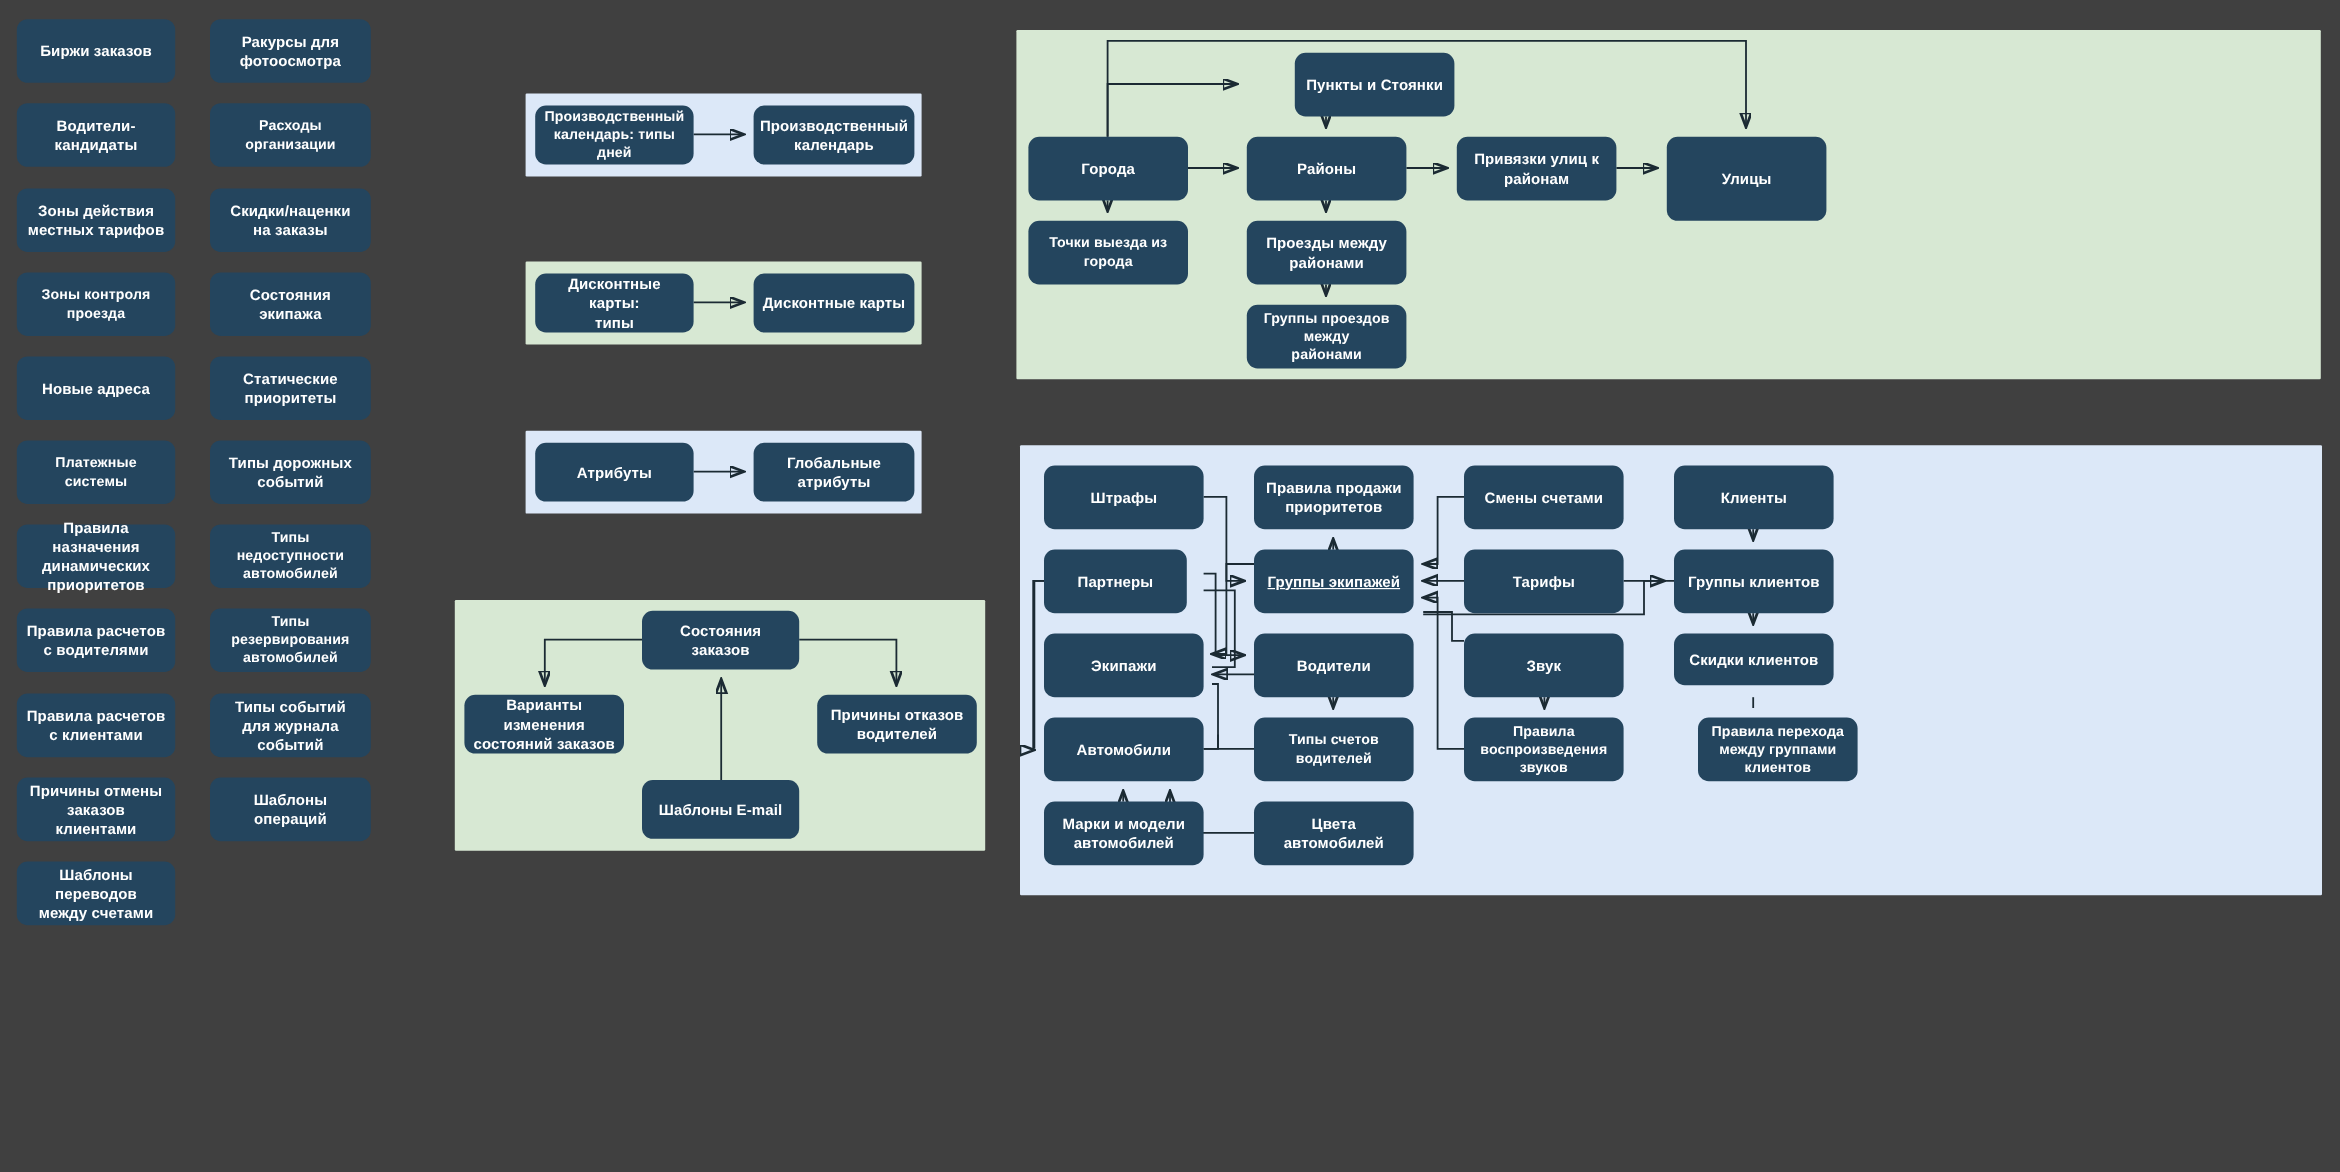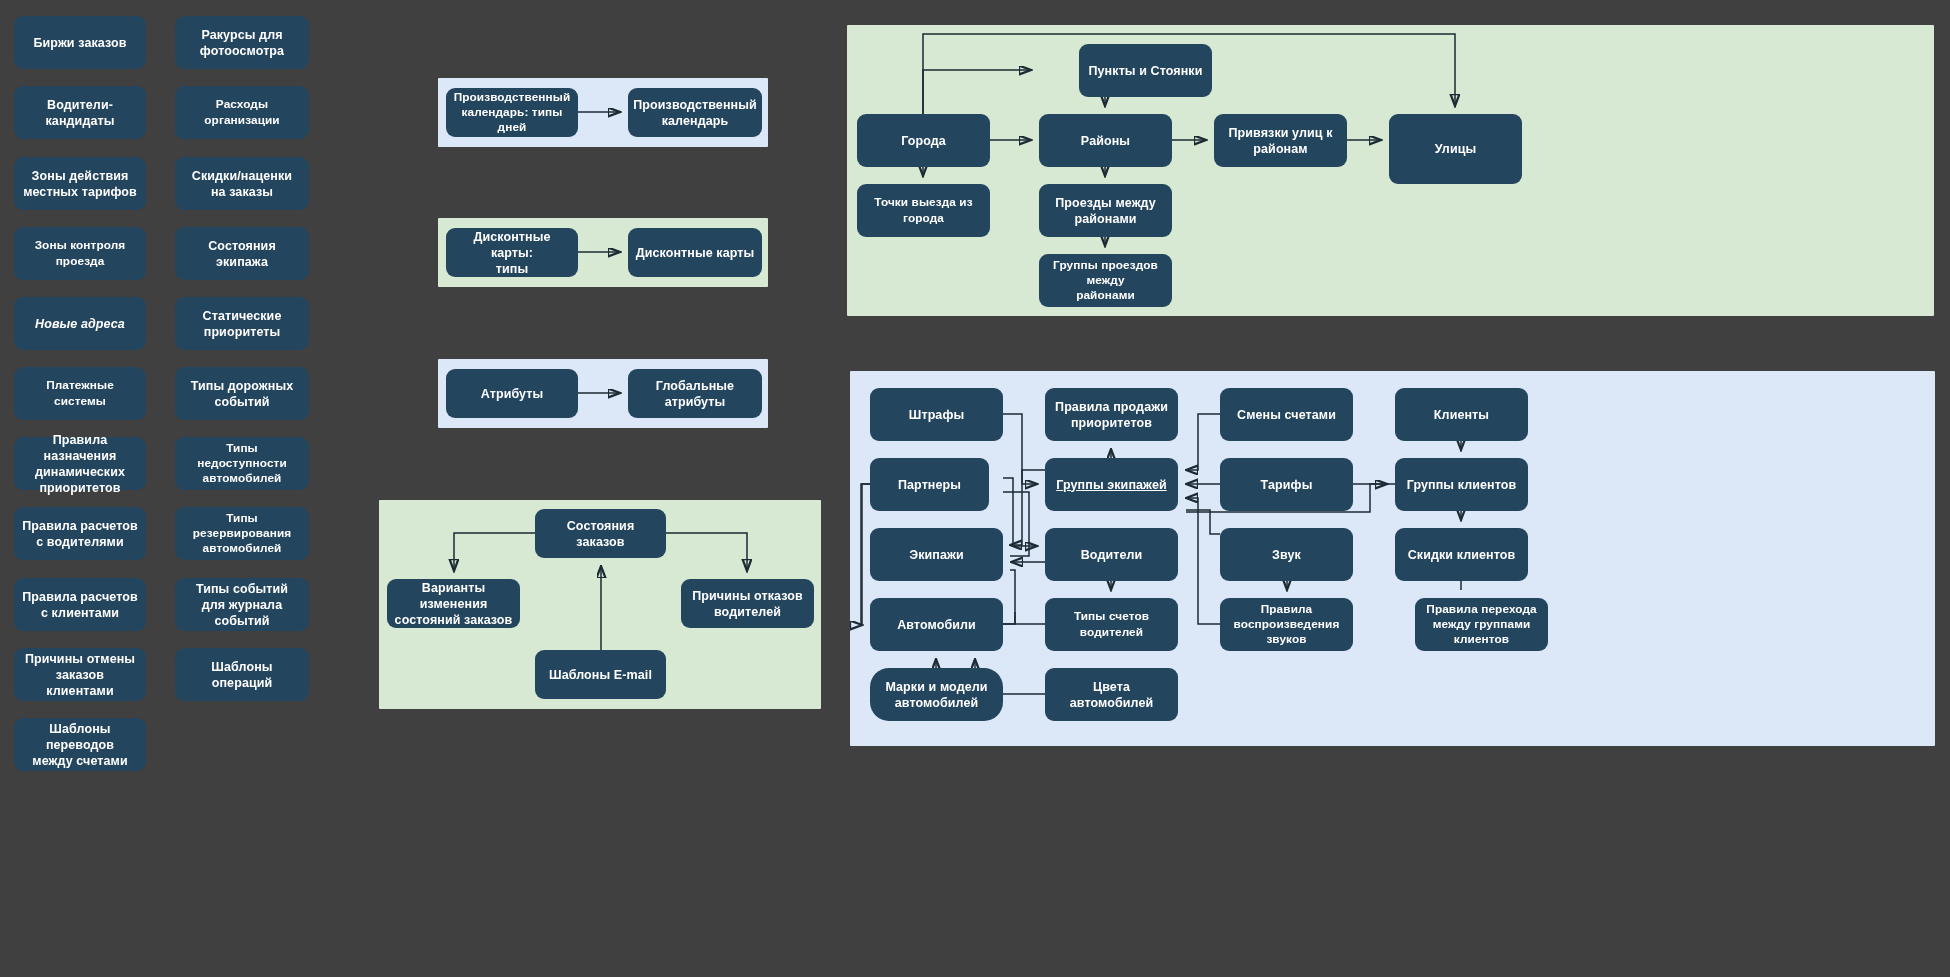--- a/index.html
+++ b/index.html
@@ -61,21 +61,21 @@
   <div class="group green" style="left:438px;  top:218px; width:330px; height:69px;"></div>
   <div class="group blue" style="left:438px;  top:359px; width:330px; height:69px;"></div>
   <div class="group green" style="left:379px;  top:500px; width:442px; height:209px;"></div>
   <div class="group green" style="left:847px;  top:25px;  width:1087px;height:291px;"></div>
   <div class="group blue" style="left:850px;  top:371px; width:1085px;height:375px;"></div>
 
   <div class="node" style="left:14px; top:16px;  width:132px; height:53px;">Биржи заказов</div>
   <div class="node" style="left:14px; top:86px;  width:132px; height:53px;">Водители-кандидаты</div>
   <div class="node" style="left:14px; top:157px; width:132px; height:53px;">Зоны действия<br>местных тарифов</div>
   <div class="node sm" style="left:14px; top:227px; width:132px; height:53px;">Зоны контроля проезда</div>
-  <div class="node" style="left:14px; top:297px; width:132px; height:53px;font-style:italic;">Новые адреса</div>
+  <div class="node" style="left:14px; top:297px; width:132px; height:53px;">Новые адреса</div>
   <div class="node sm" style="left:14px; top:367px; width:132px; height:53px;">Платежные системы</div>
   <div class="node" style="left:14px; top:437px; width:132px; height:53px;">Правила назначения<br>динамических<br>приоритетов</div>
   <div class="node" style="left:14px; top:507px; width:132px; height:53px;">Правила расчетов<br>с водителями</div>
   <div class="node" style="left:14px; top:578px; width:132px; height:53px;">Правила расчетов<br>с клиентами</div>
   <div class="node" style="left:14px; top:648px; width:132px; height:53px;">Причины отмены<br>заказов клиентами</div>
   <div class="node" style="left:14px; top:718px; width:132px; height:53px;">Шаблоны переводов<br>между счетами</div>
 
   <div class="node" style="left:175px; top:16px;  width:134px; height:53px;">Ракурсы для<br>фотоосмотра</div>
   <div class="node sm" style="left:175px; top:86px;  width:134px; height:53px;">Расходы организации</div>
   <div class="node" style="left:175px; top:157px; width:134px; height:53px;">Скидки/наценки<br>на заказы</div>
@@ -116,36 +116,36 @@
   <div class="node" style="left:1214px; top:114px; width:133px; height:53px;">Привязки улиц к<br>районам</div>
   <div class="node" style="left:1389px; top:114px; width:133px; height:70px;">Улицы</div>
   <div class="node sm" style="left:857px;  top:184px; width:133px; height:53px;">Точки выезда из города</div>
   <div class="node" style="left:1039px; top:184px; width:133px; height:53px;">Проезды между<br>районами</div>
   <div class="node sm" style="left:1039px; top:254px; width:133px; height:53px;">Группы проездов между<br>районами</div>
 
   <div class="node" style="left:870px;  top:388px; width:133px; height:53px;">Штрафы</div>
   <div class="node" style="left:870px;  top:458px; width:119px; height:53px;">Партнеры</div>
   <div class="node" style="left:870px;  top:528px; width:133px; height:53px;">Экипажи</div>
   <div class="node" style="left:870px;  top:598px; width:133px; height:53px;">Автомобили</div>
-  <div class="node" style="left:870px;  top:668px; width:133px; height:53px;border-radius:19px;">Марки и модели<br>автомобилей</div>
+  <div class="node" style="left:870px;  top:668px; width:133px; height:53px;">Марки и модели<br>автомобилей</div>
 
   <div class="node" style="left:1045px; top:388px; width:133px; height:53px;">Правила продажи<br>приоритетов</div>
   <div class="node" style="left:1045px; top:458px; width:133px; height:53px;text-decoration:underline;">Группы экипажей</div>
   <div class="node" style="left:1045px; top:528px; width:133px; height:53px;">Водители</div>
   <div class="node sm" style="left:1045px; top:598px; width:133px; height:53px;">Типы счетов водителей</div>
   <div class="node" style="left:1045px; top:668px; width:133px; height:53px;">Цвета автомобилей</div>
 
   <div class="node" style="left:1220px; top:388px; width:133px; height:53px;">Смены счетами</div>
   <div class="node" style="left:1220px; top:458px; width:133px; height:53px;">Тарифы</div>
   <div class="node" style="left:1220px; top:528px; width:133px; height:53px;">Звук</div>
   <div class="node sm" style="left:1220px; top:598px; width:133px; height:53px;">Правила<br>воспроизведения<br>звуков</div>
 
   <div class="node" style="left:1395px; top:388px; width:133px; height:53px;">Клиенты</div>
   <div class="node" style="left:1395px; top:458px; width:133px; height:53px;">Группы клиентов</div>
-  <div class="node" style="left:1395px; top:528px; width:133px; height:53px;">Скидки клиентов</div>
+  <div class="node" style="left:1395px; top:528px; width:133px; height:43px;">Скидки клиентов</div>
   <div class="node sm" style="left:1395px; top:598px; width:133px; height:53px;margin-left:20px;">Правила перехода<br>между группами<br>клиентов</div>
 
   <svg class="wires" width="1950" height="977">
     <defs>
       <marker id="ah" markerWidth="9" markerHeight="9" refX="8" refY="3" orient="auto" markerUnits="strokeWidth">
         <path d="M0,0 L8,3 L0,6 z" fill="#1b2a33" stroke="none"></path>
       </marker>
     </defs>
 
     <g>

